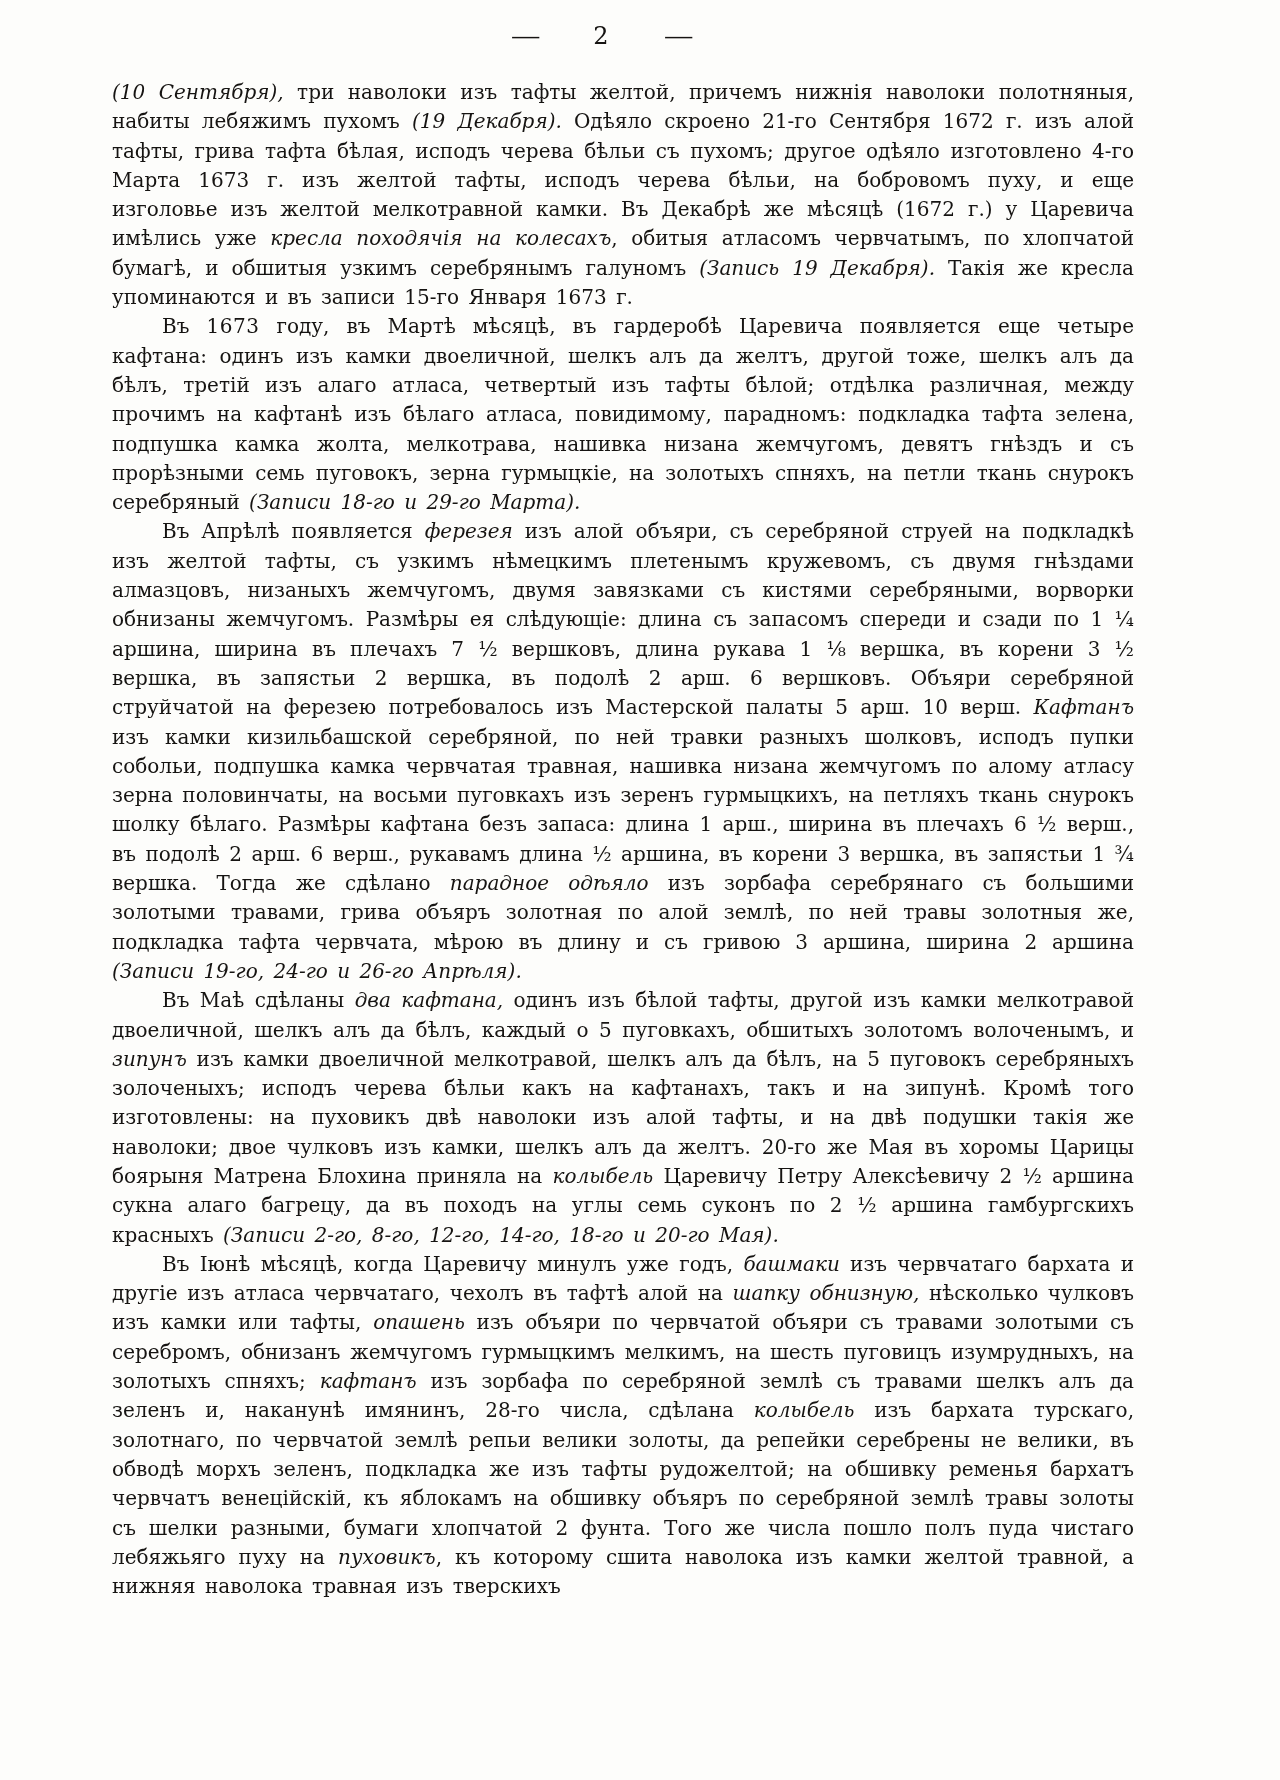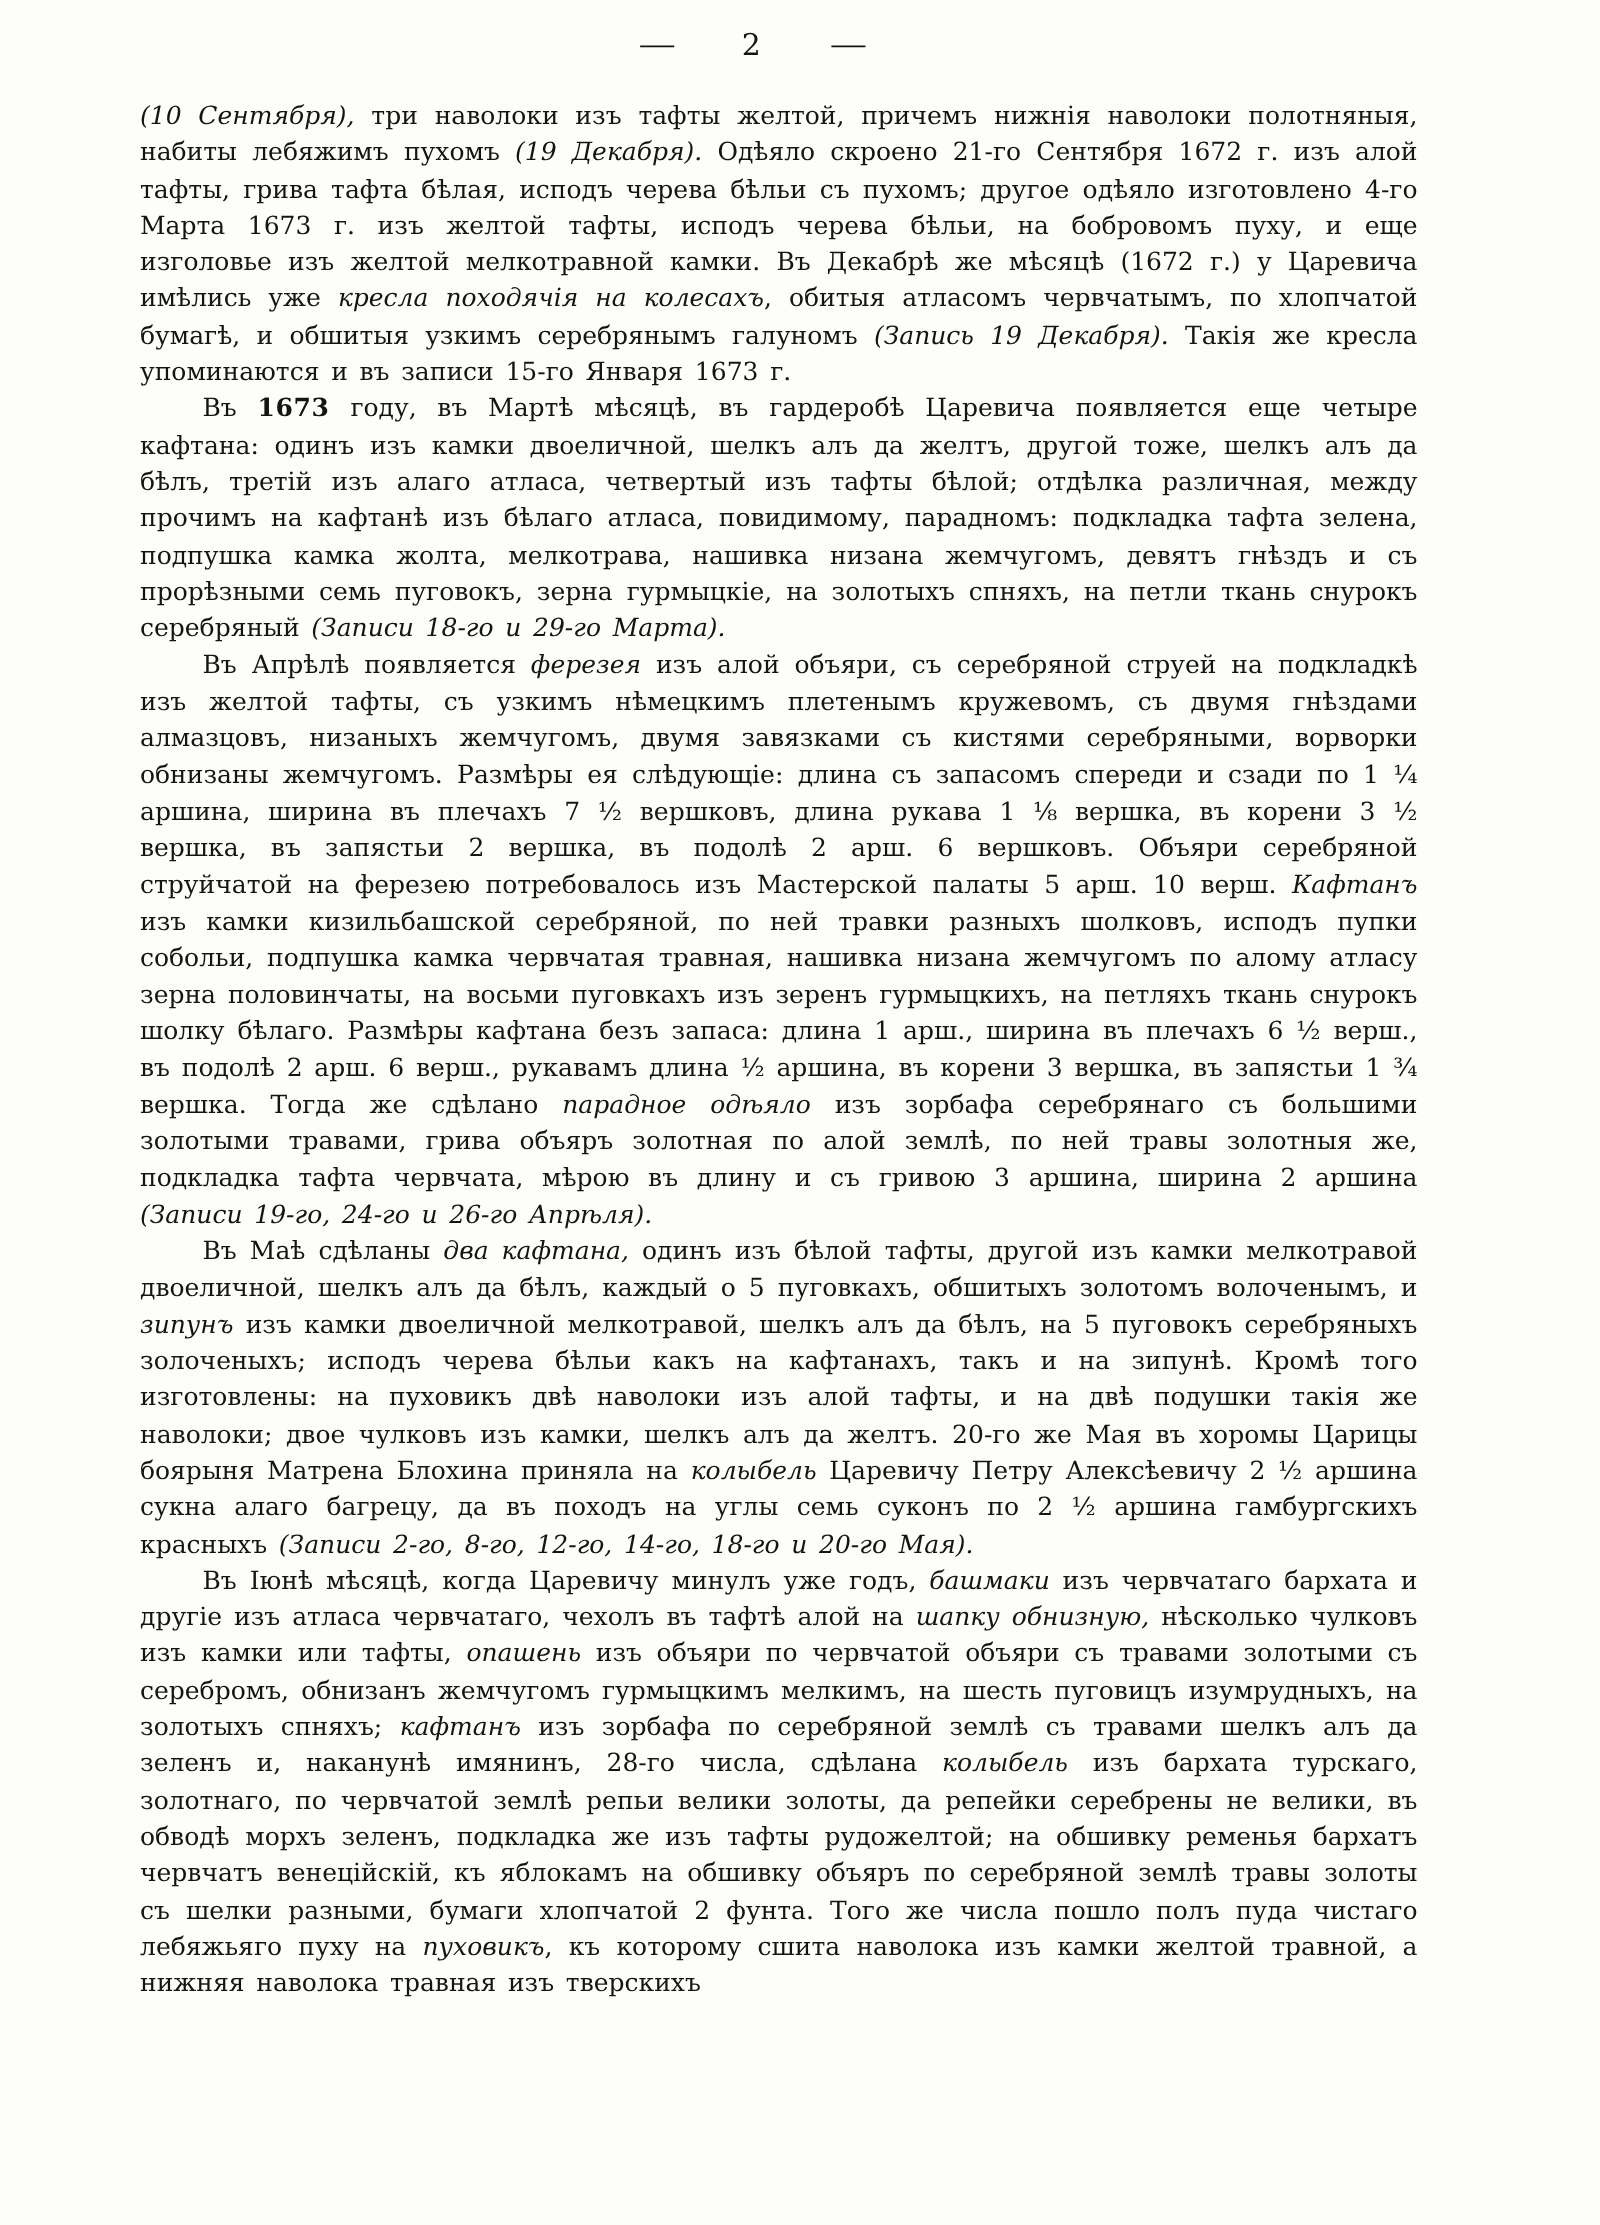--- a/index.html
+++ b/index.html
@@ -45,21 +45,21 @@
   }
   .para {
     margin: 0;
     text-indent: 0;
   }
   .para.indent {
     text-indent: 50px;
   }
   .seg-normal { font-style: normal; }
   .seg-italic { font-style: italic; }
-  .seg-bold   { font-weight: bold; letter-spacing: 0.5px; }
+  .seg-bold   { font-weight: normal; letter-spacing: 0.5px; }
 </style>
 </head>
 <body>
 
 <div class="page">
 
   <div class="page-header">
     <span class="dash">—</span>
     <span class="page-number">2</span>
     <span class="dash">—</span>

